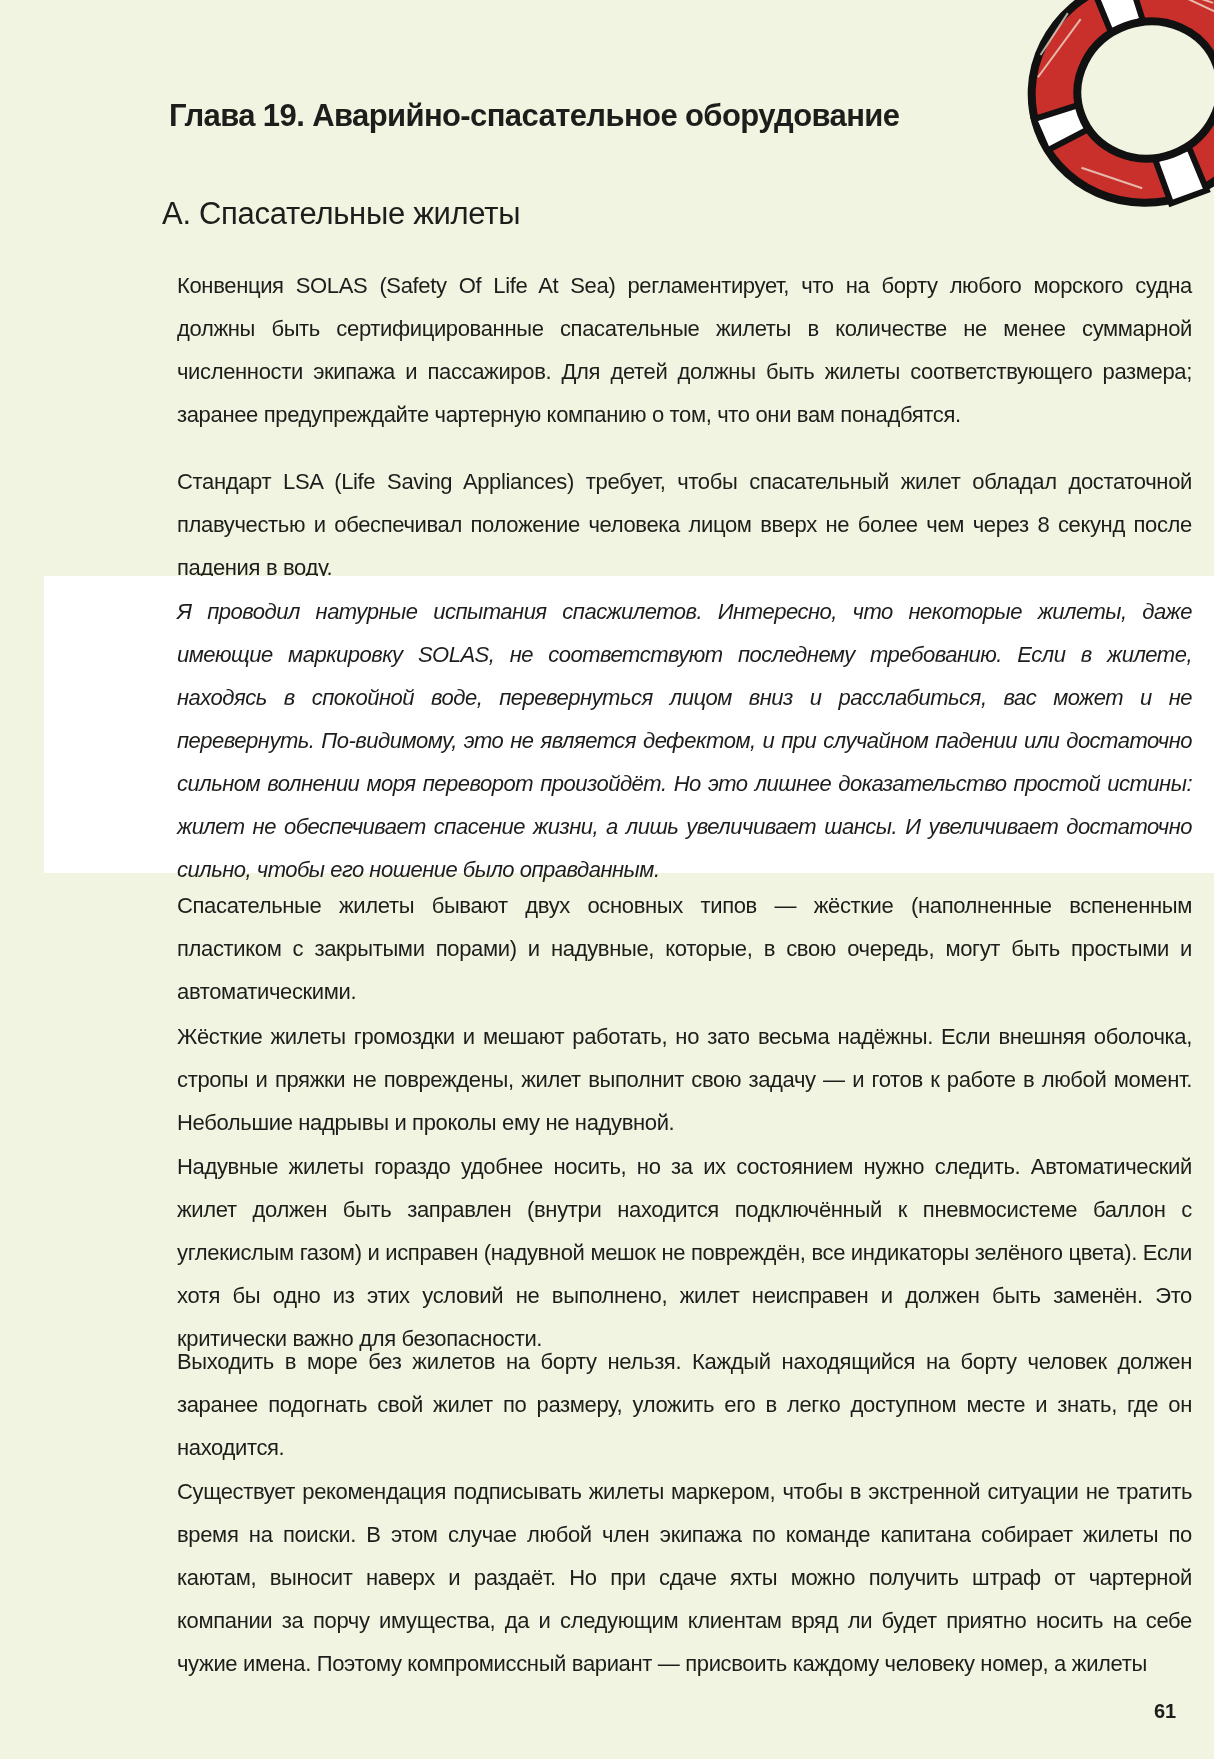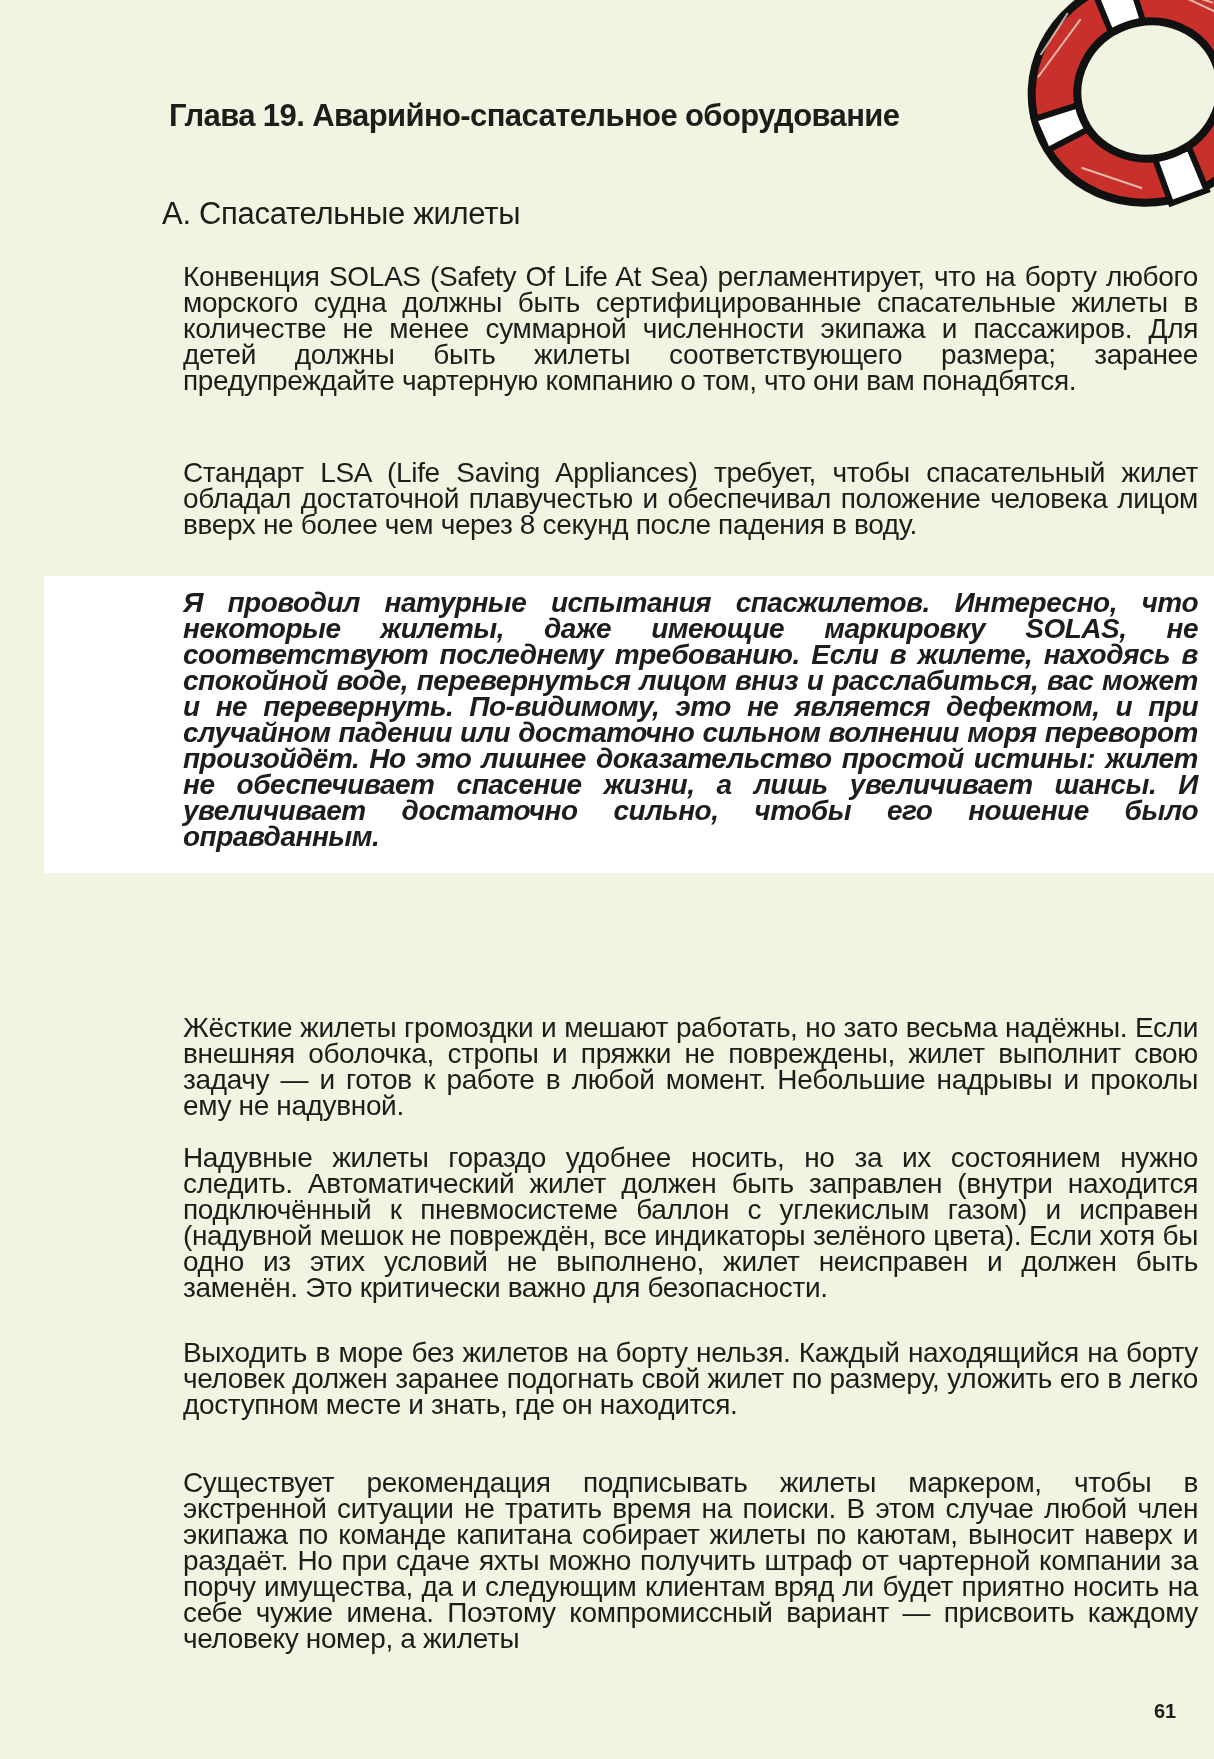--- a/index.html
+++ b/index.html
@@ -16,30 +16,30 @@
     position: absolute; left: 125px; top: 96px;
     font-size: 31px; font-weight: bold; letter-spacing: -0.6px;
     margin: 0; line-height: 40px;
   }
   .section-title {
     position: absolute; left: 118px; top: 194px;
     font-size: 31px; font-weight: normal; margin: 0; line-height: 40px;
     letter-spacing: -0.3px;
   }
   .para {
-    position: absolute; left: 139px; width: 1015px;
-    font-size: 28px; line-height: 26px;
+    position: absolute; left: 133px; width: 1015px;
+    font-size: 22px; line-height: 43px;
     text-align: justify; margin: 0;
     letter-spacing: -0.35px;
   }
   .note-band {
     position: absolute; left: 0; top: 576px; width: 1214px; height: 297px;
     background: #ffffff;
   }
-  .para.italic { font-style: italic; font-weight: bold; letter-spacing: -0.5px; }
+  .para.italic { font-style: italic; font-weight: normal; letter-spacing: -0.5px; }
   .page-number {
     position: absolute; left: 1110px; top: 1700px;
     font-size: 20px; font-weight: bold;
   }
 </style>
 </head>
 <body>
 
 <div class="page">
 
@@ -67,19 +67,20 @@
 
   <h1 class="chapter-title">Глава 19. Аварийно-спасательное оборудование</h1>
   <h2 class="section-title">А. Спасательные жилеты</h2>
 
   <p class="para" style="top:264px">Конвенция SOLAS (Safety Of Life At Sea) регламентирует, что на борту любого морского судна должны быть сертифицированные спасательные жилеты в количестве не менее суммарной численности экипажа и пассажиров. Для детей должны быть жилеты соответствующего размера; заранее предупреждайте чартерную компанию о том, что они вам понадбятся.</p>
   <p class="para" style="top:460px">Стандарт LSA (Life Saving Appliances) требует, чтобы спасательный жилет обладал достаточной плавучестью и обеспечивал положение человека лицом вверх не более чем через 8 секунд после падения в воду.</p>
 
   <div class="note-band"></div>
   <p class="para italic" style="top:590px">Я проводил натурные испытания спасжилетов. Интересно, что некоторые жилеты, даже имеющие маркировку SOLAS, не соответствуют последнему требованию. Если в жилете, находясь в спокойной воде, перевернуться лицом вниз и расслабиться, вас может и не перевернуть. По-видимому, это не является дефектом, и при случайном падении или достаточно сильном волнении моря переворот произойдёт. Но это лишнее доказательство простой истины: жилет не обеспечивает спасение жизни, а лишь увеличивает шансы. И увеличивает достаточно сильно, чтобы его ношение было оправданным.</p>
 
+  <p class="para" style="top:884px">Спасательные жилеты бывают двух основных типов — жёсткие (наполненные вспененным пластиком с закрытыми порами) и надувные, которые, в свою очередь, могут быть простыми и автоматическими.</p>
   <p class="para" style="top:1015px">Жёсткие жилеты громоздки и мешают работать, но зато весьма надёжны. Если внешняя оболочка, стропы и пряжки не повреждены, жилет выполнит свою задачу — и готов к работе в любой момент. Небольшие надрывы и проколы ему не надувной.</p>
   <p class="para" style="top:1145px">Надувные жилеты гораздо удобнее носить, но за их состоянием нужно следить. Автоматический жилет должен быть заправлен (внутри находится подключённый к пневмосистеме баллон с углекислым газом) и исправен (надувной мешок не повреждён, все индикаторы зелёного цвета). Если хотя бы одно из этих условий не выполнено, жилет неисправен и должен быть заменён. Это критически важно для безопасности.</p>
   <p class="para" style="top:1340px">Выходить в море без жилетов на борту нельзя. Каждый находящийся на борту человек должен заранее подогнать свой жилет по размеру, уложить его в легко доступном месте и знать, где он находится.</p>
   <p class="para" style="top:1470px">Существует рекомендация подписывать жилеты маркером, чтобы в экстренной ситуации не тратить время на поиски. В этом случае любой член экипажа по команде капитана собирает жилеты по каютам, выносит наверх и раздаёт. Но при сдаче яхты можно получить штраф от чартерной компании за порчу имущества, да и следующим клиентам вряд ли будет приятно носить на себе чужие имена. Поэтому компромиссный вариант — присвоить каждому человеку номер, а жилеты</p>
 
   <div class="page-number">61</div>
 </div>
 
 </body></html>

